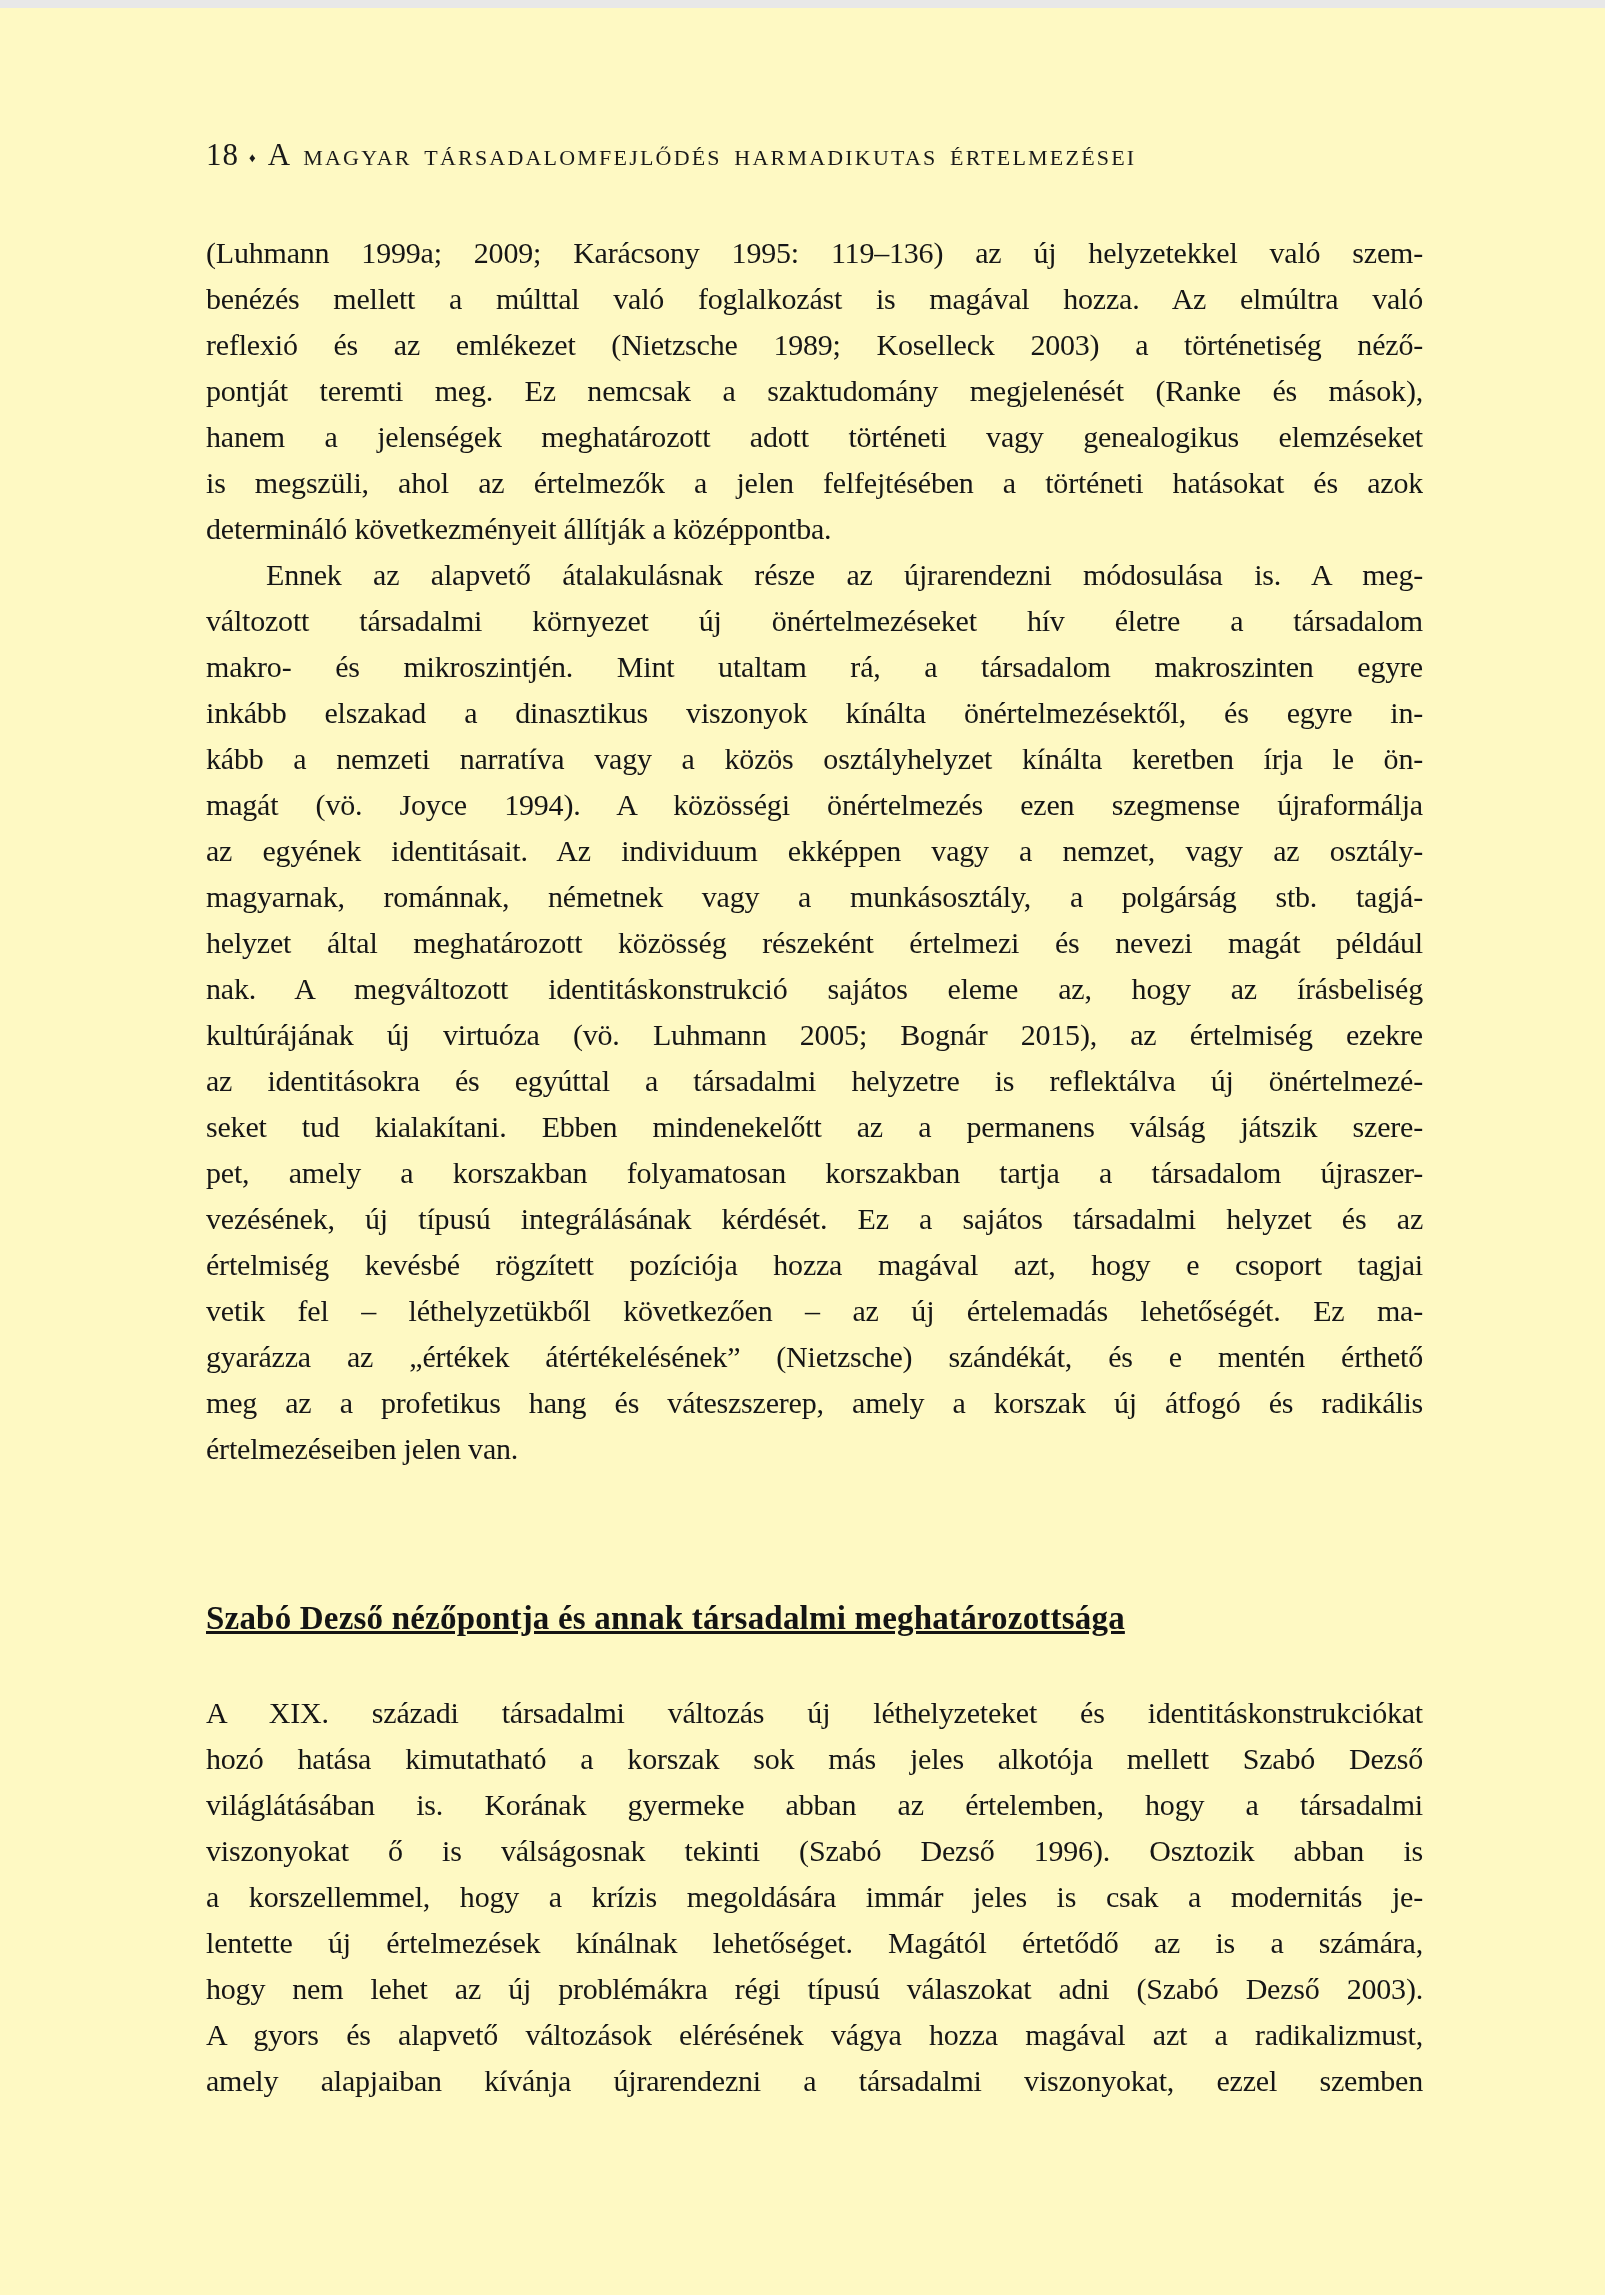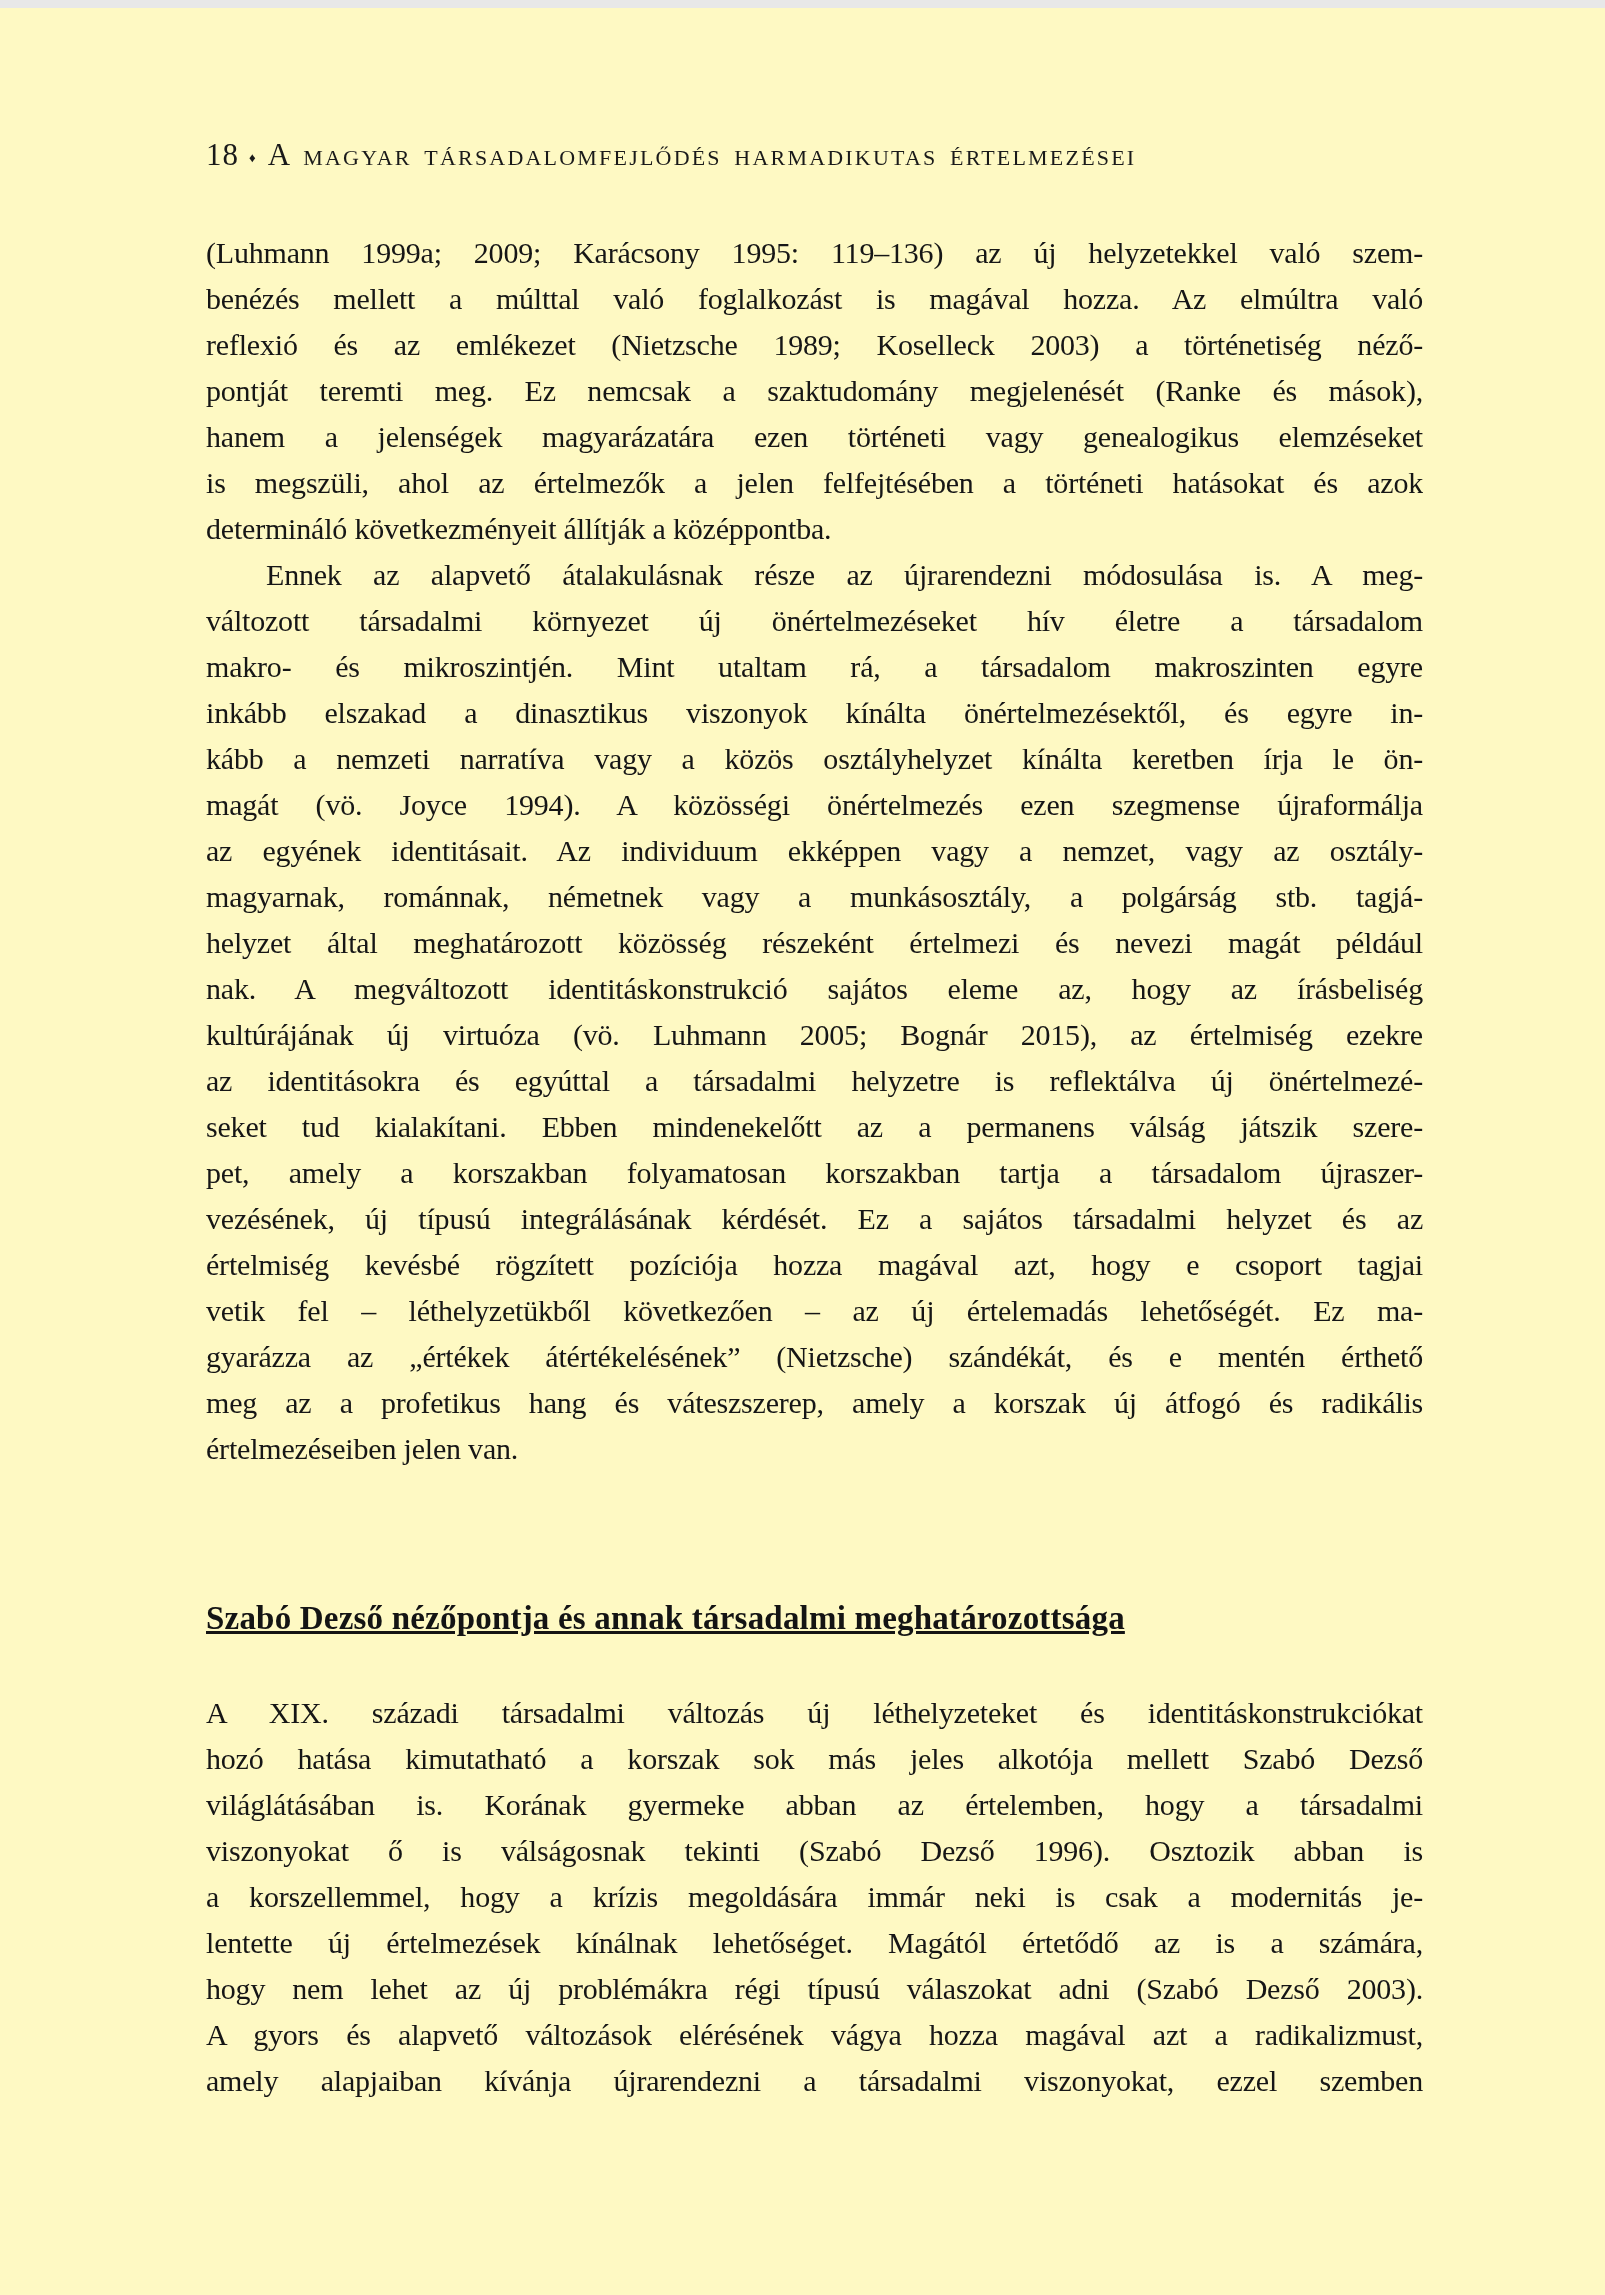--- a/index.html
+++ b/index.html
@@ -86,21 +86,21 @@
   <div class="running-header">
     <span class="page-num">18</span><span class="sep">♦</span><span class="title">A magyar társadalomfejlődés harmadikutas értelmezései</span>
   </div>
 
   <div class="page-body">
       <div class="paragraph">
         <div class="line">(Luhmann 1999a; 2009; Karácsony 1995: 119–136) az új helyzetekkel való szem-</div>
         <div class="line">benézés mellett a múlttal való foglalkozást is magával hozza. Az elmúltra való</div>
         <div class="line">reflexió és az emlékezet (Nietzsche 1989; Koselleck 2003) a történetiség néző-</div>
         <div class="line">pontját teremti meg. Ez nemcsak a szaktudomány megjelenését (Ranke és mások),</div>
-        <div class="line">hanem a jelenségek magyarázatára ezen történeti vagy genealogikus elemzéseket</div>
+        <div class="line">hanem a jelenségek meghatározott adott történeti vagy genealogikus elemzéseket</div>
         <div class="line">is megszüli, ahol az értelmezők a jelen felfejtésében a történeti hatásokat és azok</div>
         <div class="line last">determináló következményeit állítják a középpontba.</div>
       </div>
       <div class="paragraph">
         <div class="line indent">Ennek az alapvető átalakulásnak része az újrarendezni módosulása is. A meg-</div>
         <div class="line">változott társadalmi környezet új önértelmezéseket hív életre a társadalom</div>
         <div class="line">makro- és mikroszintjén. Mint utaltam rá, a társadalom makroszinten egyre</div>
         <div class="line">inkább elszakad a dinasztikus viszonyok kínálta önértelmezésektől, és egyre in-</div>
         <div class="line">kább a nemzeti narratíva vagy a közös osztályhelyzet kínálta keretben írja le ön-</div>
         <div class="line">magát (vö. Joyce 1994). A közösségi önértelmezés ezen szegmense újraformálja</div>
@@ -118,21 +118,21 @@
         <div class="line">gyarázza az „értékek átértékelésének” (Nietzsche) szándékát, és e mentén érthető</div>
         <div class="line">meg az a profetikus hang és váteszszerep, amely a korszak új átfogó és radikális</div>
         <div class="line last">értelmezéseiben jelen van.</div>
       </div>
       <h2 class="section-heading">Szabó Dezső nézőpontja és annak társadalmi meghatározottsága</h2>
       <div class="paragraph">
         <div class="line">A XIX. századi társadalmi változás új léthelyzeteket és identitáskonstrukciókat</div>
         <div class="line">hozó hatása kimutatható a korszak sok más jeles alkotója mellett Szabó Dezső</div>
         <div class="line">világlátásában is. Korának gyermeke abban az értelemben, hogy a társadalmi</div>
         <div class="line">viszonyokat ő is válságosnak tekinti (Szabó Dezső 1996). Osztozik abban is</div>
-        <div class="line">a korszellemmel, hogy a krízis megoldására immár neki is csak a modernitás je-</div>
+        <div class="line">a korszellemmel, hogy a krízis megoldására immár jeles is csak a modernitás je-</div>
         <div class="line">lentette új értelmezések kínálnak lehetőséget. Magától értetődő az is a számára,</div>
         <div class="line">hogy nem lehet az új problémákra régi típusú válaszokat adni (Szabó Dezső 2003).</div>
         <div class="line">A gyors és alapvető változások elérésének vágya hozza magával azt a radikalizmust,</div>
         <div class="line">amely alapjaiban kívánja újrarendezni a társadalmi viszonyokat, ezzel szemben</div>
       </div>
     </div>
 
 </div>
 
 

